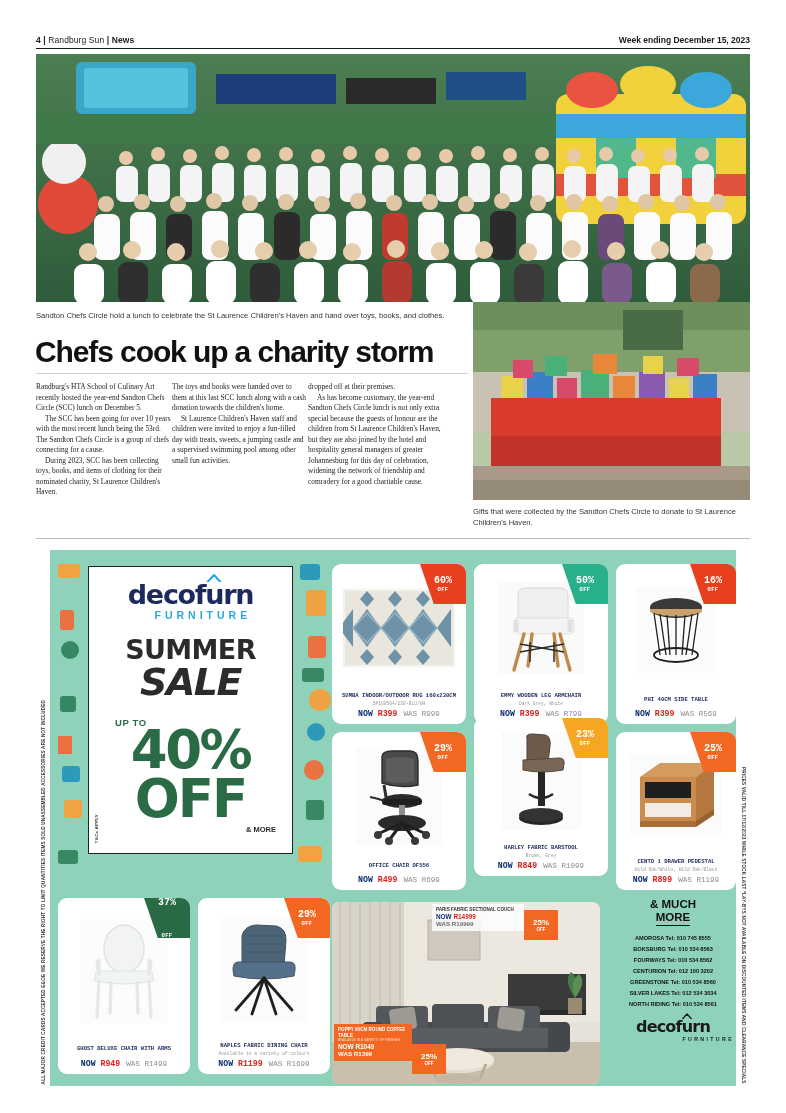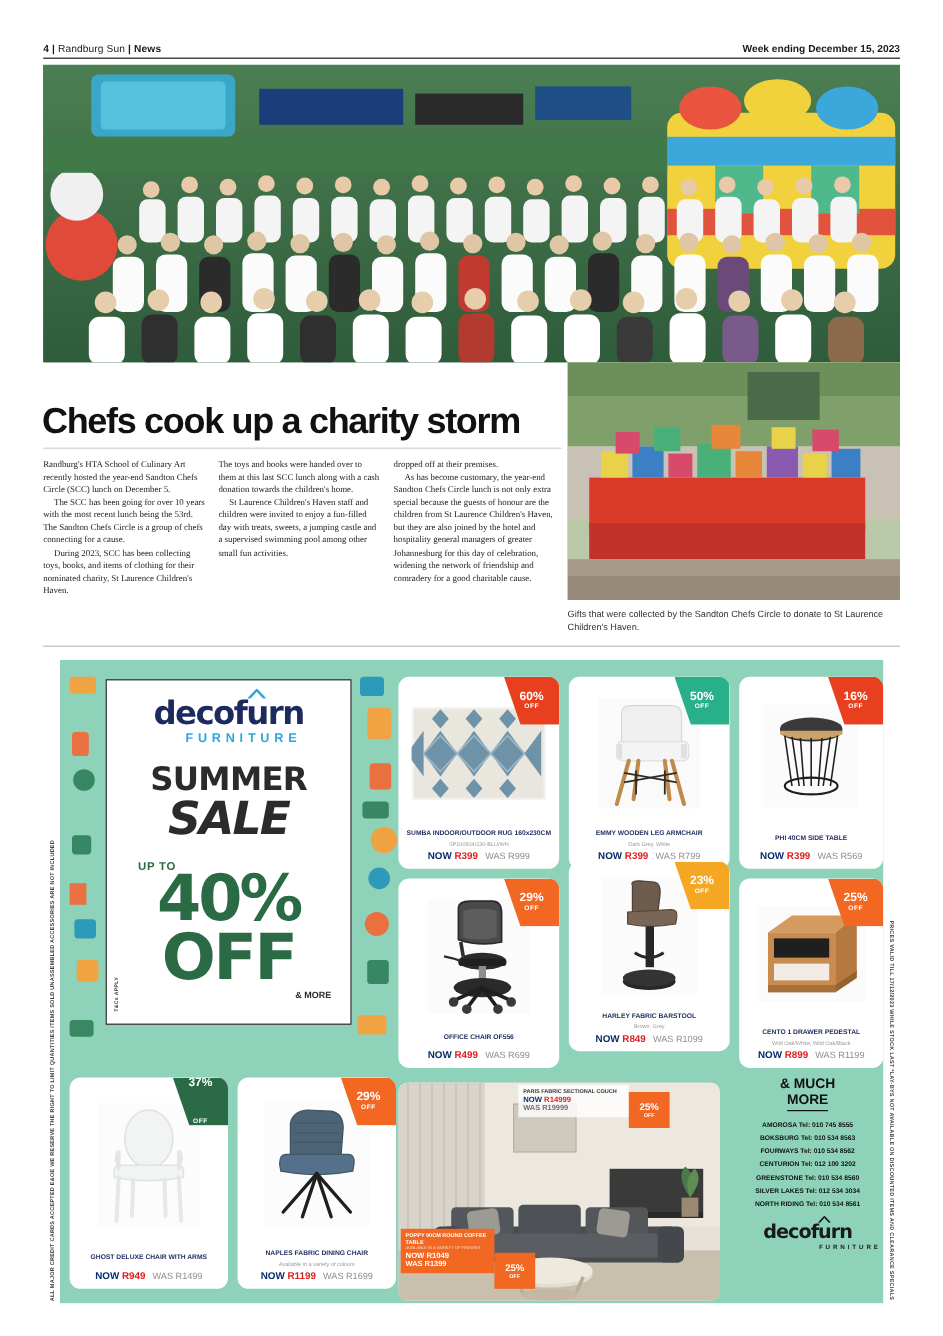--- a/index.html
+++ b/index.html
@@ -39,21 +39,21 @@
     position:absolute; left:35px; top:336px; width:440px;
     font-family:"Liberation Sans", sans-serif;
     font-weight:bold; font-size:30px; letter-spacing:-1.1px;
     color:#111; line-height:1.05;
   }
   .headline-rule {
     position:absolute; left:36px; top:373px; width:432px; height:1px; background:#cfcfcf;
   }
 
   
-  .cols { position:absolute; left:36px; top:382px; width:432px; display:flex; gap:10px; }
+  .cols { position:absolute; left:36px; top:382px; width:432px; display:flex; }
   .col { width:136px; }
   .col p {
     font-family:"Liberation Serif", serif;
     font-size:7.4px; line-height:1.42; color:#1c1c1c; text-align:left;
   }
   .col p + p { text-indent:9px; }
 
   
   .sidephoto {
     position:absolute; left:473px; top:302px; width:277px; height:198px;
@@ -126,21 +126,21 @@
   }
   .andmore { width:100%; text-align:right; padding-right:16px; font-size:7.5px; font-weight:bold; color:#2b2b2b; margin-top:2px; }
   .tcs {
     position:absolute; left:5px; bottom:10px; font-size:4.3px; font-weight:bold; color:#333;
     writing-mode:vertical-rl; transform:rotate(180deg); letter-spacing:.3px;
   }
 
   
   .pcard {
     position:absolute; background:#fff; border-radius:9px; overflow:hidden;
-    display:flex; flex-direction:column; align-items:center;
+    display:flex; flex-direction:column; align-items:center;font-family:Liberation Mono, monospace;
   }
   .pimg { position:relative; width:100%; flex:1; display:flex; align-items:center; justify-content:center; padding:6px; }
   .pimg svg { display:block; }
   .badge {
     position:absolute; right:0; top:0; width:46px; height:40px;
     color:#fff; display:flex; flex-direction:column; align-items:center; justify-content:center;
     clip-path: polygon(0 0, 100% 0, 100% 100%, 30% 100%);
   }
   .badge .num { font-size:10px; font-weight:bold; line-height:1; }
   .badge .off { font-size:5.5px; font-weight:bold; letter-spacing:.4px; }
@@ -343,20 +343,21 @@
           <rect x="478" y="210" width="30" height="40" rx="9" fill="#3a3a3a"></rect>
             <rect x="522" y="207" width="30" height="43" rx="9"></rect>
           <rect x="566" y="209" width="30" height="41" rx="9" fill="#7a5a8a"></rect>
             <rect x="610" y="208" width="30" height="42" rx="9"></rect>
           <rect x="654" y="210" width="30" height="40" rx="9" fill="#8a6a4a"></rect>
         </g>
       </g>
     </svg>
   </div>
 
+  <div class="hero-caption">Sandton Chefs Circle hold a lunch to celebrate the St Laurence Children's Haven and hand over toys, books, and clothes.</div>
 
   <div class="headline">Chefs cook up a charity storm</div>
   <div class="headline-rule"></div>
 
   <div class="cols">
     <div class="col">
       <p>Randburg's HTA School of Culinary Art recently hosted the year-end Sandton Chefs Circle (SCC) lunch on December 5.</p>
       <p>The SCC has been going for over 10 years with the most recent lunch being the 53rd. The Sandton Chefs Circle is a group of chefs connecting for a cause.</p>
       <p>During 2023, SCC has been collecting toys, books, and items of clothing for their nominated charity, St Laurence Children's Haven.</p>
     </div>

